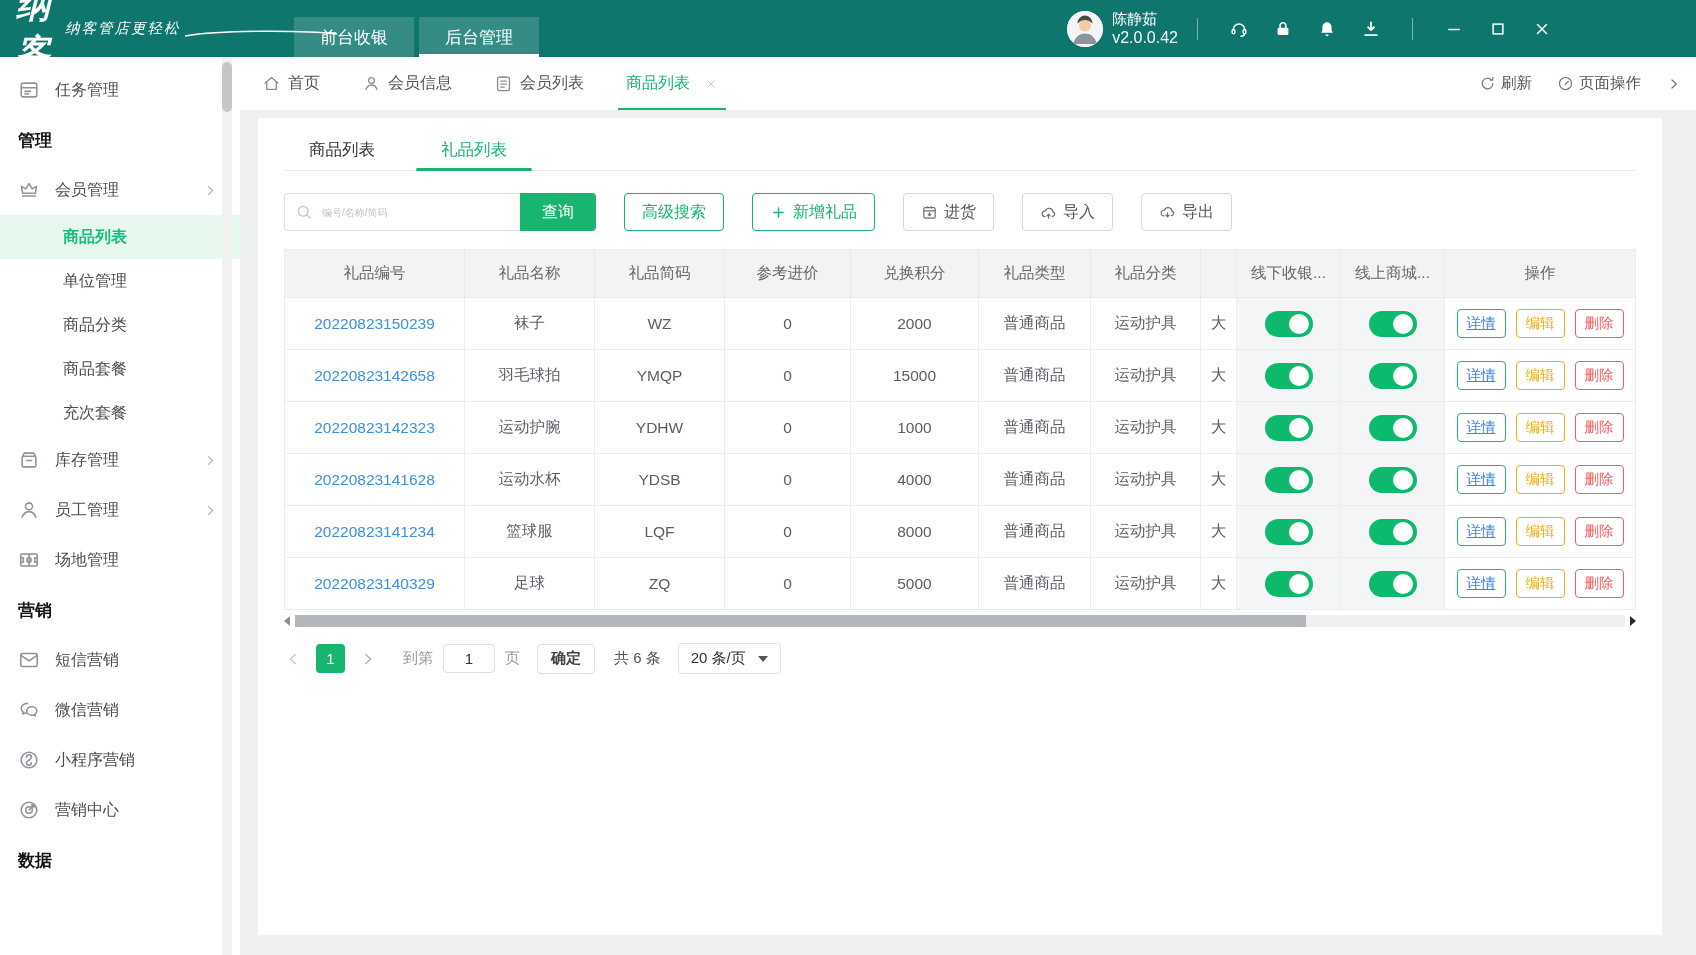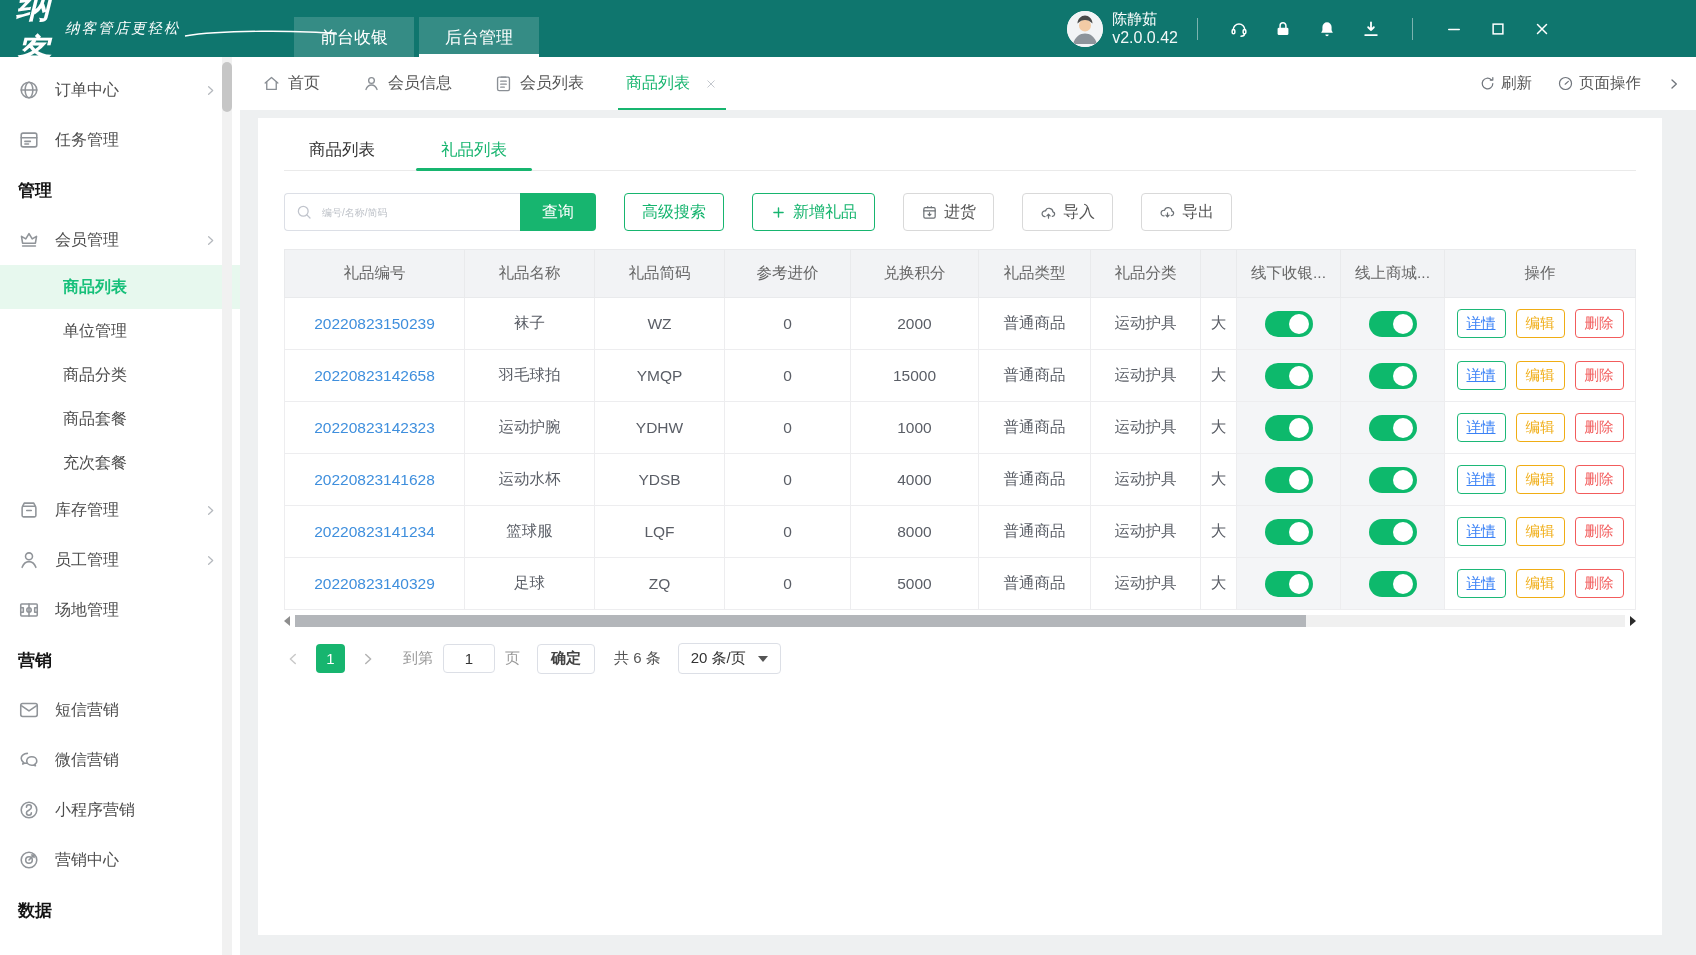--- a/index.html
+++ b/index.html
@@ -208,35 +208,20 @@
     </div>
   </header>
 
   <div class="main">
 
     <aside class="sidebar">
       <div class="side-list" id="side-list">
           <div class="side-item">
             <span class="icn ">
               <svg viewBox="0 0 24 24" fill="none" stroke="currentColor" stroke-width="1.7" stroke-linecap="round" stroke-linejoin="round">
-                <circle cx="12" cy="12" r="8.5"></circle>
-                <path d="M3.5 12h17"></path>
-                <ellipse cx="12" cy="12" rx="4.2" ry="8.5"></ellipse>
-              </svg>
-            </span>
-            <span class="lbl">订单中心</span>
-            <span class="icn chev">
-              <svg viewBox="0 0 24 24" fill="none" stroke="currentColor" stroke-width="1.7" stroke-linecap="round" stroke-linejoin="round">
-                <path d="M9 6l6.5 6L9 18" stroke-width="2"></path>
-              </svg>
-            </span>
-          </div>
-          <div class="side-item">
-            <span class="icn ">
-              <svg viewBox="0 0 24 24" fill="none" stroke="currentColor" stroke-width="1.7" stroke-linecap="round" stroke-linejoin="round">
                 <rect x="3.5" y="4.5" width="17" height="15" rx="2"></rect>
                 <path d="M3.5 9.5h17M7.5 13.5h6M7.5 16.3h4"></path>
               </svg>
             </span>
             <span class="lbl">任务管理</span>
           </div>
           <div class="side-section">管理</div>
           <div class="side-item">
             <span class="icn ">
               <svg viewBox="0 0 24 24" fill="none" stroke="currentColor" stroke-width="1.7" stroke-linecap="round" stroke-linejoin="round">

